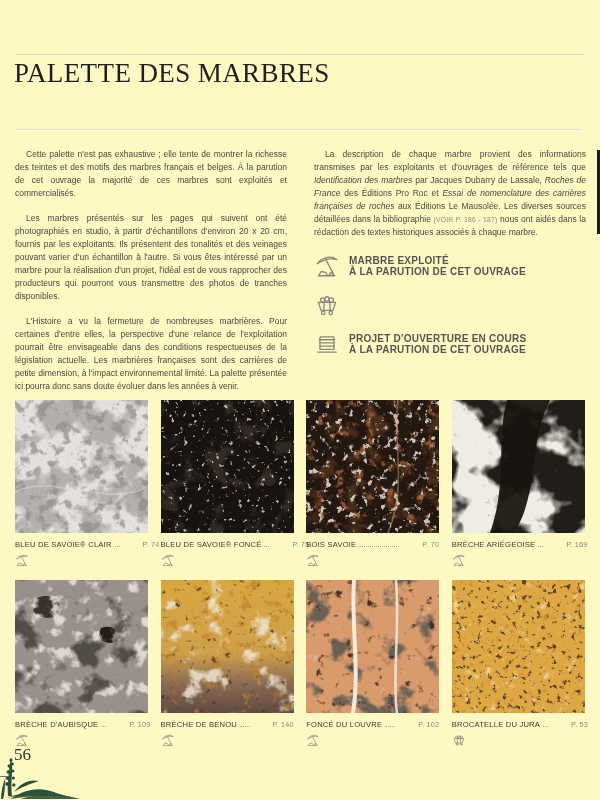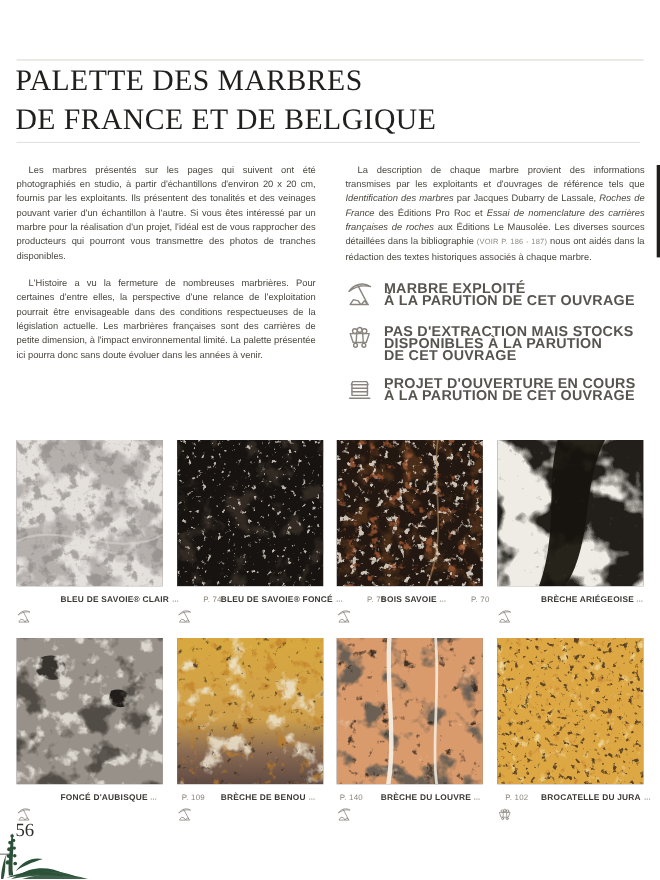--- a/index.html
+++ b/index.html
@@ -1,64 +1,65 @@
 <!DOCTYPE html>
 <html><head>
 <meta charset="utf-8">
 <style>
   html,body{margin:0;padding:0;background:#e8e8e6;}
-  .page{position:relative;width:600px;height:800px;background:#ffffff;overflow:hidden;
+  .page{position:relative;width:600px;height:800px;background:#fef9c3;overflow:hidden;
         font-family:"Liberation Sans",sans-serif;color:#454341;}
   .rule{position:absolute;height:1px;background:#d9d7d3;}
   .rule-top{left:15px;right:15px;top:54px;}
   .rule-bottom{left:15px;right:18px;top:129px;background:#e3e1dd;}
   .title{position:absolute;left:14px;top:56px;margin:0;font-family:"Liberation Serif",serif;
          font-weight:400;font-size:27px;line-height:35px;letter-spacing:0.4px;color:#201f1d;}
   .col{position:absolute;top:148px;width:272px;font-size:8.5px;line-height:13px;
        text-align:justify;color:#49473f;}
   .col p{margin:0 0 12px 0;text-indent:11px;}
   .col-left{left:15px;}
   .col-right{left:314px;}
   .col i{font-style:italic;}
   .refnote{font-size:6.8px;color:#8d8982;text-transform:uppercase;letter-spacing:0.2px;}
   .legend{margin-top:14px;}
   .legend-item{display:flex;align-items:flex-start;margin-bottom:13px;}
   .legend-icon{width:26px;height:26px;flex:0 0 26px;margin-right:9px;color:#8a867f;}
   .legend-icon svg{width:100%;height:100%;}
-  .legend-label{white-space:pre-line;font-size:13px;line-height:11px;font-weight:700;
+  .legend-label{white-space:pre-line;font-size:10px;line-height:11px;font-weight:700;
                 letter-spacing:0.25px;color:#575450;padding-top:2px;}
   .grid{position:absolute;left:15px;top:400px;width:570px;display:grid;
         grid-template-columns:repeat(4,133px);column-gap:12.6px;row-gap:13px;}
   .card{width:133px;}
   .swatch{width:133px;height:133px;overflow:hidden;background:#888;}
   .swatch svg{display:block;width:133px;height:133px;}
   .caption{display:flex;align-items:flex-end;margin-top:6px;height:10px;}
-  .mname{font-size:7.6px;font-weight:700;letter-spacing:0.2px;color:#3b3834;white-space:nowrap;margin-left:40px;}
+  .mname{font-size:7.6px;font-weight:400;letter-spacing:0.2px;color:#3b3834;white-space:nowrap;}
   .leader{flex:1;border-bottom:1px dotted #a59f96;margin:0 3px 2px 3px;min-width:5px;}
   .mpage{font-size:7.2px;color:#8b857c;white-space:nowrap;letter-spacing:0.2px;padding-left:20px;}
   .status{width:14px;height:14px;margin-top:4px;color:#8a867f;}
   .status svg{width:14px;height:14px;}
   .pagenum{position:absolute;left:14px;top:745px;font-family:"Liberation Serif",serif;
            font-size:17px;color:#2f2e2c;}
   .ornament{position:absolute;left:0;top:752px;width:104px;height:48px;}
   .edge-strip{position:absolute;right:0;top:150px;width:3px;height:84px;background:#1f1e1c;}
   .edge-mark{position:absolute;left:0;top:776px;width:8px;height:1px;background:#77756f;}
 </style>
 </head>
 <body>
 
 <div class="page">
 
   <div class="rule rule-top"></div>
 
-  <h1 class="title"><span>PALETTE DES MARBRES</span><br><span>DE FRANCE ET DE BELGIQUE</span></h1>
+  <h1 class="title"><span>PALETTE DES MARBRES</span><br></h1>
 
   <div class="rule rule-bottom"></div>
 
   <div class="col col-left">
+    <p>Cette palette n'est pas exhaustive ; elle tente de montrer la richesse des teintes et des motifs des marbres français et belges. À la parution de cet ouvrage la majorité de ces marbres sont exploités et commercialisés.</p>
     <p>Les marbres présentés sur les pages qui suivent ont été photographiés en studio, à partir d'échantillons d'environ 20 x 20 cm, fournis par les exploitants. Ils présentent des tonalités et des veinages pouvant varier d'un échantillon à l'autre. Si vous êtes intéressé par un marbre pour la réalisation d'un projet, l'idéal est de vous rapprocher des producteurs qui pourront vous transmettre des photos de tranches disponibles.</p>
     <p>L'Histoire a vu la fermeture de nombreuses marbrières. Pour certaines d'entre elles, la perspective d'une relance de l'exploitation pourrait être envisageable dans des conditions respectueuses de la législation actuelle. Les marbrières françaises sont des carrières de petite dimension, à l'impact environnemental limité. La palette présentée ici pourra donc sans doute évoluer dans les années à venir.</p>
   </div>
 
   <div class="col col-right">
     <p><span>La description de chaque marbre provient des informations transmises par les exploitants et d'ouvrages de référence tels que </span><i>Identification des marbres</i><span> par Jacques Dubarry de Lassale, </span><i>Roches de France</i><span> des Éditions Pro Roc et </span><i>Essai de nomenclature des carrières françaises de roches</i><span> aux Éditions Le Mausolée. Les diverses sources détaillées dans la bibliographie </span><span class="refnote">(voir p. 186 - 187)</span><span> nous ont aidés dans la rédaction des textes historiques associés à chaque marbre.</span></p>
 
     <div class="legend">
       <div class="legend-item">
         <span class="legend-icon"><svg viewBox="0 0 24 24" fill="none" stroke="currentColor" stroke-width="1.2" stroke-linecap="round" stroke-linejoin="round">
@@ -74,23 +75,20 @@
         <span class="legend-icon"><svg viewBox="0 0 24 24" fill="none" stroke="currentColor" stroke-width="1.2" stroke-linecap="round" stroke-linejoin="round">
               <circle cx="8" cy="7.4" r="2"></circle>
               <circle cx="12" cy="6.4" r="2"></circle>
               <circle cx="16" cy="7.4" r="2"></circle>
               <path d="M4,9.5 L20,9.5 L17.5,17 L6.5,17 Z"></path>
               <path d="M9.5,9.5 L9,17"></path>
               <path d="M14.5,9.5 L15,17"></path>
               <circle cx="8.5" cy="19.3" r="1.6"></circle>
               <circle cx="15.5" cy="19.3" r="1.6"></circle>
             </svg></span>
-        <span class="legend-label">PAS D'EXTRACTION MAIS STOCKS
-DISPONIBLES À LA PARUTION
-DE CET OUVRAGE</span>
       </div>
       <div class="legend-item">
         <span class="legend-icon"><svg viewBox="0 0 24 24" fill="none" stroke="currentColor" stroke-width="1.2" stroke-linecap="round" stroke-linejoin="round">
               <path d="M6,5.5 L18,5.5 L19,8 L5,8 Z"></path>
               <rect x="5.5" y="8" width="13" height="9"></rect>
               <path d="M5.5,11 L18.5,11"></path>
               <path d="M5.5,14 L18.5,14"></path>
               <path d="M3.5,19.5 L20.5,19.5"></path>
             </svg></span>
         <span class="legend-label">PROJET D'OUVERTURE EN COURS
@@ -251,21 +249,21 @@
             </filter>
             <rect width="133" height="133" fill="#989189"></rect>
             <path d="M22,18 C34,12 48,20 44,32 C38,42 22,38 18,30 Z" fill="#26221e" opacity="0.85"></path>
             <path d="M86,48 C96,44 106,50 102,60 C96,66 84,62 84,54 Z" fill="#14110e" opacity="0.9"></path>
             <rect width="133" height="133" filter="url(#f4_0)" opacity="0.85"></rect>
             <rect width="133" height="133" filter="url(#f4_1)" opacity="0.85"></rect>
             <rect width="133" height="133" filter="url(#f4_2)" opacity="0.3"></rect>
           </svg>
         </div>
       <div class="caption">
-        <span class="mname">FONCÉ D'AUBISQUE</span>
+        <span class="mname">BRÈCHE D'AUBISQUE</span>
         <span class="leader"></span>
         <span class="mpage">P. 109</span>
       </div>
       <div class="status"><svg viewBox="0 0 24 24" fill="none" stroke="currentColor" stroke-width="1.2" stroke-linecap="round" stroke-linejoin="round">
             <path d="M3,10 C7,4 15,2 21,6 C15,4.5 8,6.5 3,10 Z"></path>
             <path d="M10.5,5.2 L18,19.5"></path>
             <path d="M4,21 l2.8,-4 4,1 2,3 z"></path>
             <path d="M13.5,21 l2.3,-3 3.4,3 z"></path>
           </svg></div>
     </div>
@@ -327,21 +325,21 @@
             </filter>
             <rect width="133" height="133" fill="#d99a6c"></rect>
             <rect width="133" height="133" filter="url(#f6_0)" opacity="0.9"></rect>
             <rect width="133" height="133" filter="url(#f6_1)" opacity="0.85"></rect>
             <rect width="133" height="133" filter="url(#f6_2)" opacity="0.6"></rect>
             <path d="M48,0 C45,45 54,90 47,133" fill="none" stroke="#f5eee3" stroke-width="4" opacity="0.95" stroke-linecap="round"></path>
             <path d="M90,0 C94,50 86,100 91,133" fill="none" stroke="#f5eee3" stroke-width="2.5" opacity="0.85" stroke-linecap="round"></path>
           </svg>
         </div>
       <div class="caption">
-        <span class="mname">BRÈCHE DU LOUVRE</span>
+        <span class="mname">FONCÉ DU LOUVRE</span>
         <span class="leader"></span>
         <span class="mpage">P. 102</span>
       </div>
       <div class="status"><svg viewBox="0 0 24 24" fill="none" stroke="currentColor" stroke-width="1.2" stroke-linecap="round" stroke-linejoin="round">
             <path d="M3,10 C7,4 15,2 21,6 C15,4.5 8,6.5 3,10 Z"></path>
             <path d="M10.5,5.2 L18,19.5"></path>
             <path d="M4,21 l2.8,-4 4,1 2,3 z"></path>
             <path d="M13.5,21 l2.3,-3 3.4,3 z"></path>
           </svg></div>
     </div>

